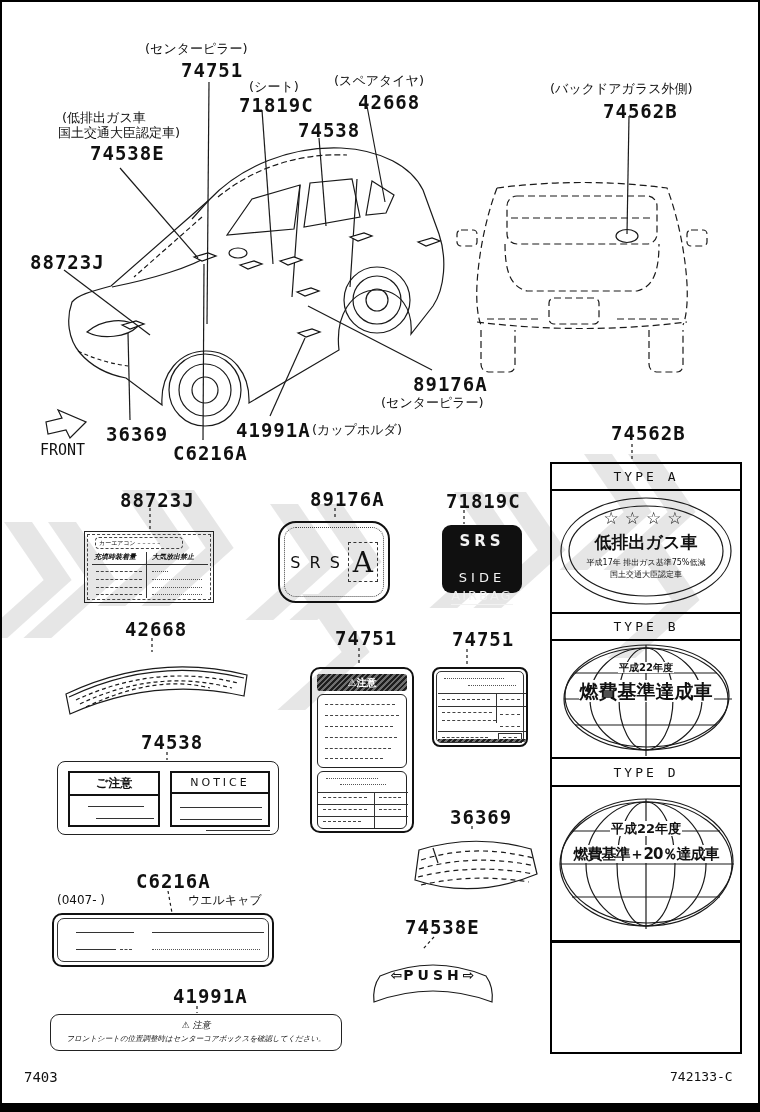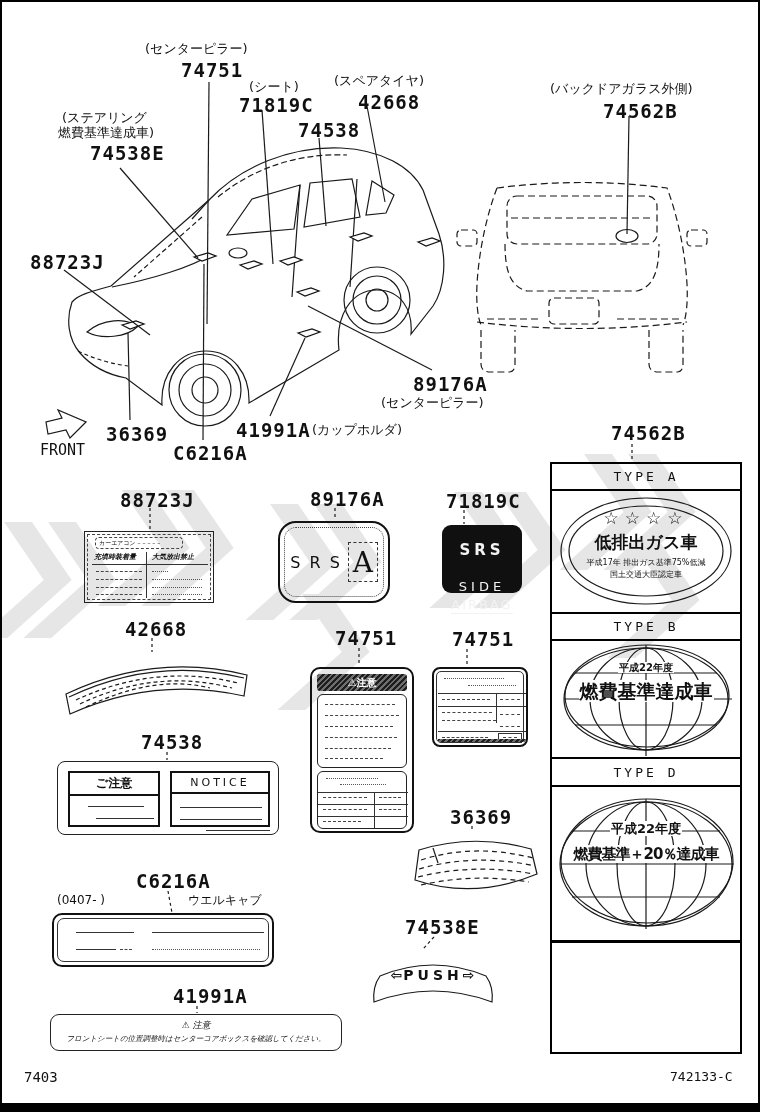--- a/index.html
+++ b/index.html
@@ -142,22 +142,22 @@
   </svg>
   <div class="t note" style="left:38px;top:440px;font-family:'DejaVu Sans Mono',monospace;font-size:15px;">FRONT</div>
 
   <div class="t note" style="left:143px;top:40px;">(センターピラー)</div>
   <div class="t code" style="left:179px;top:58px;">74751</div>
   <div class="t note" style="left:247px;top:78px;">(シート)</div>
   <div class="t code" style="left:237px;top:93px;">71819C</div>
   <div class="t note" style="left:332px;top:72px;">(スペアタイヤ)</div>
   <div class="t code" style="left:356px;top:90px;">42668</div>
   <div class="t code" style="left:296px;top:118px;">74538</div>
-  <div class="t note" style="left:60px;top:109px;">(ステアリング</div>
-  <div class="t note" style="left:56px;top:124px;">燃費基準達成車)</div>
+  <div class="t note" style="left:60px;top:109px;">(低排出ガス車</div>
+  <div class="t note" style="left:56px;top:124px;">国土交通大臣認定車)</div>
   <div class="t code" style="left:88px;top:141px;">74538E</div>
   <div class="t note" style="left:548px;top:80px;">(バックドアガラス外側)</div>
   <div class="t code" style="left:601px;top:99px;">74562B</div>
   <div class="t code" style="left:28px;top:250px;">88723J</div>
   <div class="t code" style="left:104px;top:422px;">36369</div>
   <div class="t code" style="left:171px;top:441px;">C6216A</div>
   <div class="t code" style="left:234px;top:418px;">41991A</div>
   <div class="t note" style="left:310px;top:421px;">(カップホルダ)</div>
   <div class="t code" style="left:411px;top:372px;">89176A</div>
   <div class="t note" style="left:379px;top:394px;">(センターピラー)</div>
@@ -190,21 +190,21 @@
     <div class="box" style="left:0;top:0;right:0;bottom:0;display:flex;align-items:center;justify-content:center;gap:6px;">
       <span style="font-size:16px;letter-spacing:2px;">S R S</span>
       <span class="box" style="position:relative;width:30px;height:40px;border:1.5px dashed #333;display:flex;align-items:center;justify-content:center;">
         <span style="font-family:'DejaVu Serif',serif;font-size:28px;">A</span>
       </span>
     </div>
   </div>
 
   <div class="t code" style="left:444px;top:489px;">71819C</div>
   <div class="box" style="left:440px;top:523px;width:80px;height:68px;background:#101010;border-radius:9px;color:#f2f2f2;text-align:center;z-index:2;">
-    <div style="margin-top:16px;font-size:15px;font-weight:700;letter-spacing:4px;">SRS</div>
+    <div style="margin-top:7px;font-size:15px;font-weight:700;letter-spacing:4px;">SRS</div>
     <div style="margin-top:20px;font-size:13px;letter-spacing:4px;">SIDE</div>
     <div style="margin-top:2px;font-size:13px;letter-spacing:2px;display:inline-block;border-bottom:1.5px solid #f2f2f2;padding-bottom:1px;">AIRBAG</div>
   </div>
 
   <div class="t code" style="left:123px;top:617px;">42668</div>
   <svg style="left:58px;top:648px;width:190px;height:66px" viewBox="0 0 190 66">
     <path class="ln" d="M6,44 Q95,2 187,25 L184,46 Q95,26 10,64 Z"></path>
     <path class="ln" d="M9,47 Q95,6 184,28" stroke-width="0.8"></path>
     <g class="ln" stroke-dasharray="4 3" stroke-width="0.9">
       <path d="M16,50 Q95,13 178,33"></path>

